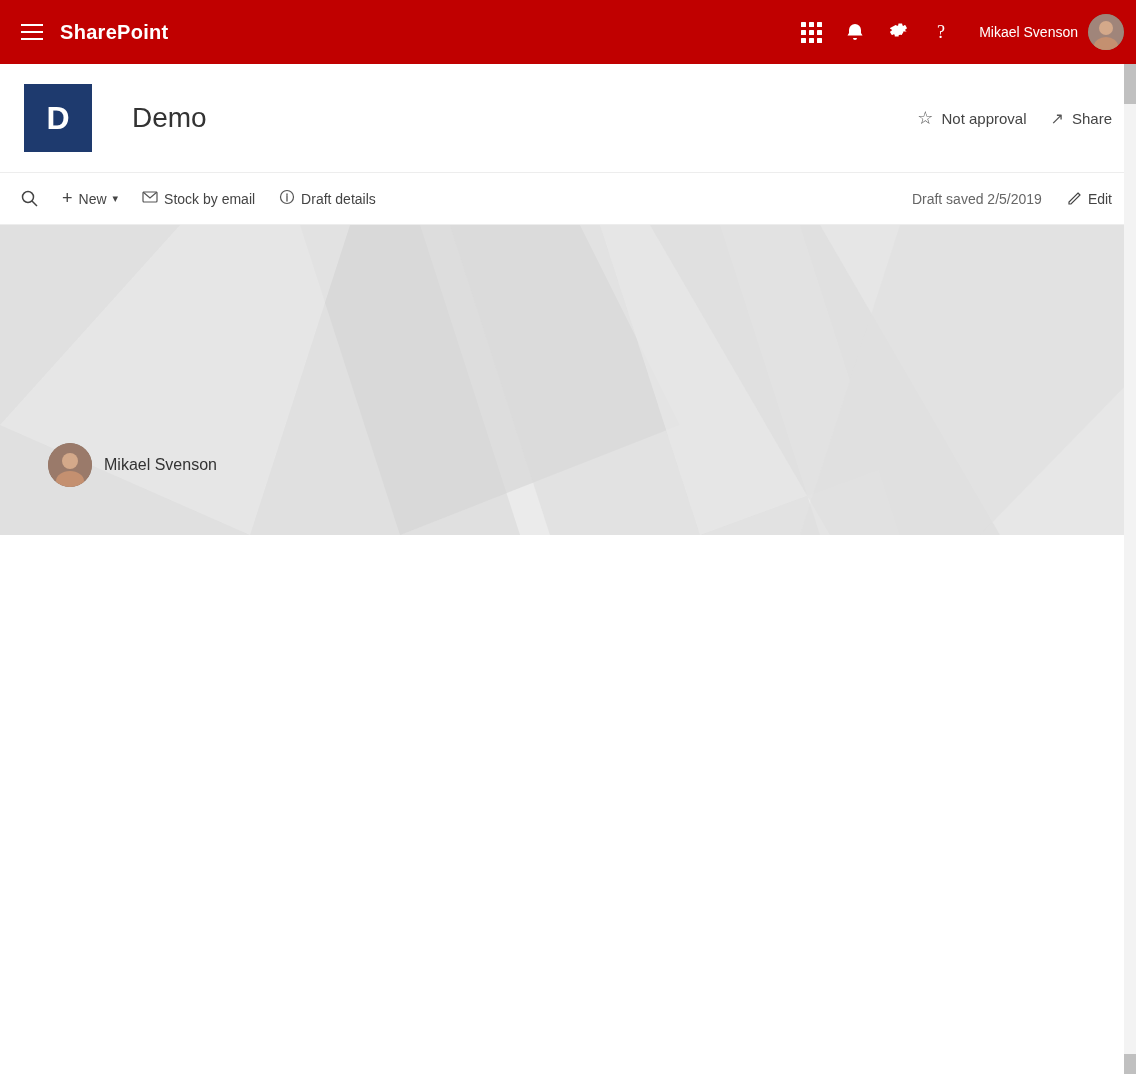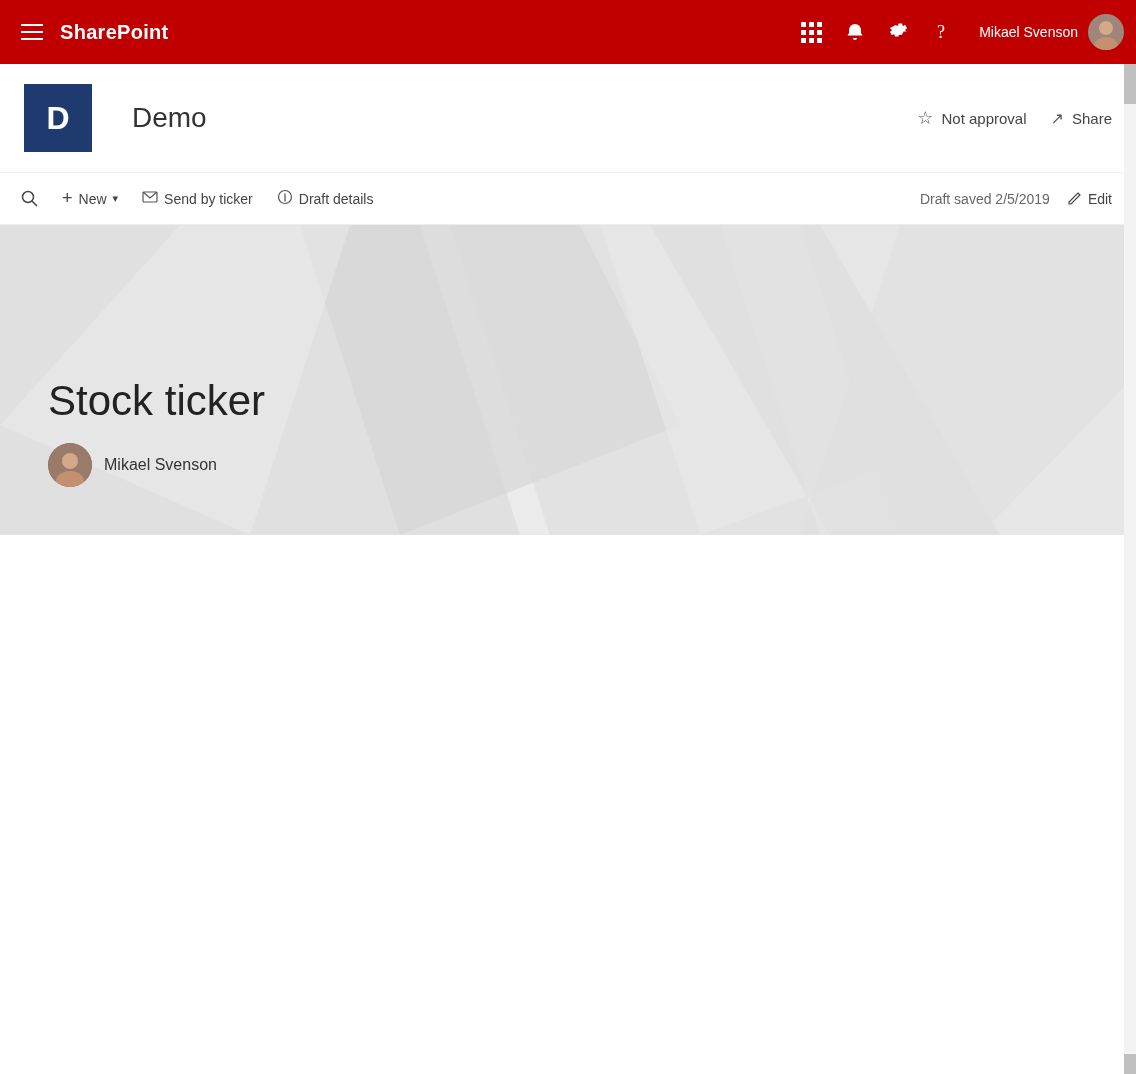--- a/index.html
+++ b/index.html
@@ -155,21 +155,21 @@
       cursor: pointer;
       color: #444;
       font-size: 14px;
       border-radius: 2px;
     }
     .toolbar-btn .icon { font-size: 16px; color: #555; }
     .toolbar-spacer { flex: 1; }
     .draft-status {
       color: #666;
       font-size: 14px;
-      margin-right: 0;
+      margin-right: 8px;
     }
     .edit-btn {
       display: flex;
       align-items: center;
       gap: 6px;
       padding: 6px 12px;
       cursor: pointer;
       color: #444;
       font-size: 14px;
     }
@@ -358,21 +358,21 @@
     <span>New</span>
     <span class="chevron-down">▾</span>
   </div>
   <div class="toolbar-btn">
     <span class="icon">
       <svg width="16" height="16" viewBox="0 0 16 16" fill="none">
         <rect x="1" y="3" width="14" height="10" rx="1" stroke="#555" stroke-width="1.2"></rect>
         <polyline points="1,3 8,9 15,3" stroke="#555" stroke-width="1.2"></polyline>
       </svg>
     </span>
-    <span>Send by ticker</span>
+    <span>Stock by email</span>
   </div>
   <div class="toolbar-btn">
     <span class="icon">
       <svg width="16" height="16" viewBox="0 0 16 16" fill="none">
         <circle cx="8" cy="8" r="6.5" stroke="#555" stroke-width="1.2"></circle>
         <path d="M8 7v5M8 5v1" stroke="#555" stroke-width="1.3" stroke-linecap="round"></path>
       </svg>
     </span>
     <span>Draft details</span>
   </div>
@@ -395,21 +395,20 @@
     <polygon points="300,0 580,0 680,200 400,310" fill="#d4d4d4" opacity="0.6"></polygon>
     <polygon points="450,0 720,0 820,310 550,310" fill="#dadada" opacity="0.5"></polygon>
     <polygon points="600,0 900,0 1000,200 700,310" fill="#e8e8e8" opacity="0.7"></polygon>
     <polygon points="800,0 1136,0 1136,310 900,310" fill="#e4e4e4" opacity="0.5"></polygon>
     <polygon points="180,0 350,0 250,310 0,200" fill="#f0f0f0" opacity="0.4"></polygon>
     <polygon points="650,0 820,0 1000,310 830,310" fill="#d8d8d8" opacity="0.4"></polygon>
     <polygon points="900,0 1136,0 1136,150 980,310 800,310" fill="#e0e0e0" opacity="0.6"></polygon>
   </svg>
 
   <div class="hero-content">
-    <h1 class="hero-title">Stock ticker</h1>
     <div class="hero-author">
       <div class="hero-avatar">
         <svg width="44" height="44" viewBox="0 0 44 44" xmlns="http://www.w3.org/2000/svg">
           <circle cx="22" cy="22" r="22" fill="#9a7a6a"></circle>
           <ellipse cx="22" cy="18" rx="8" ry="8" fill="#d4a98a"></ellipse>
           <ellipse cx="22" cy="38" rx="14" ry="10" fill="#c49070"></ellipse>
         </svg>
       </div>
       <span class="hero-author-name">Mikael Svenson</span>
     </div>

